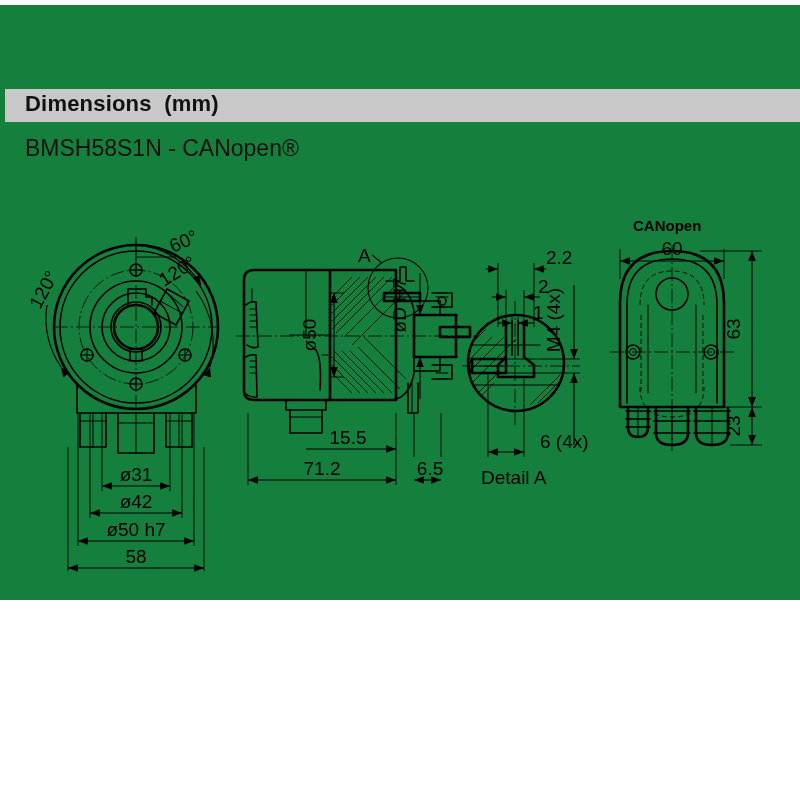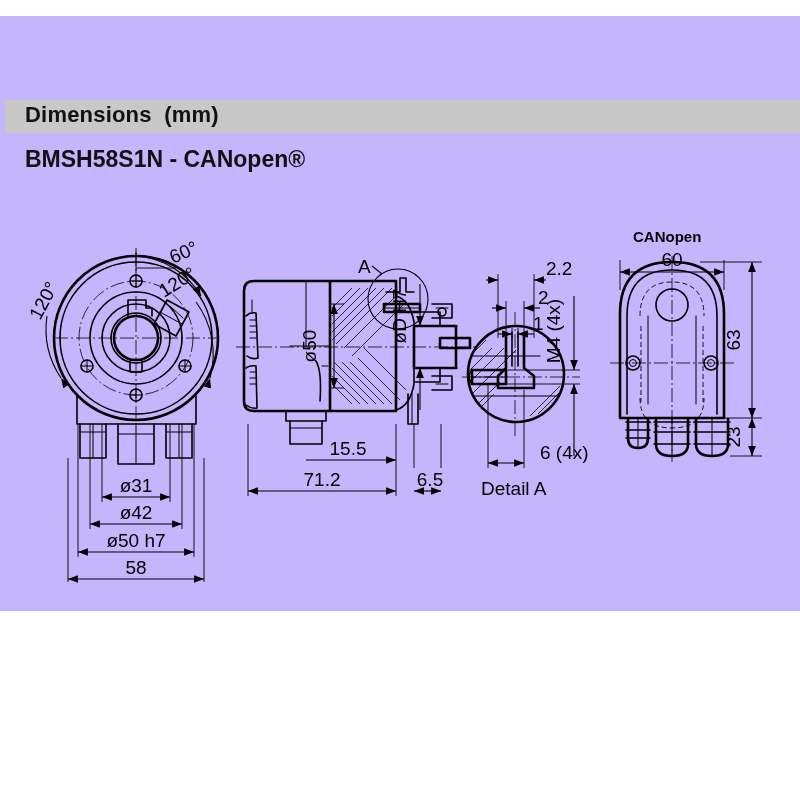--- a/index.html
+++ b/index.html
@@ -1,34 +1,34 @@
 <!DOCTYPE html>
 <html><head>
 <meta charset="utf-8">
 <style>
   html,body{margin:0;padding:0;}
   body{
     width:800px;height:800px;background:#ffffff;
     font-family:"Liberation Sans", sans-serif;
     overflow:hidden;position:relative;
   }
-  #page{position:absolute;left:0;top:16px;width:800px;height:595px;background:#c4b5fd;}
+  #page{position:absolute;left:0;top:5px;width:800px;height:595px;background:#15803d;}
 
   .hdr-bar{
     position:absolute;left:5px;top:84px;width:795px;height:33px;
     background:#c8c8c8;
   }
   .hdr-title{
     position:absolute;left:25px;top:86px;
     font-size:22px;font-weight:bold;color:#111;letter-spacing:.2px;
     white-space:pre;
   }
   .sub-title{
     position:absolute;left:25px;top:130px;
-    font-size:23px;font-weight:bold;color:#111;
+    font-size:23px;font-weight:normal;color:#111;
     white-space:pre;
   }
   svg.draw{position:absolute;left:0;top:0;width:800px;height:800px;}
   text{font-family:"Liberation Sans", sans-serif;fill:#000;}
   .dimtxt{font-size:19px;}
   .lbl-bold{font-size:15px;font-weight:bold;}
   .ln{fill:none;stroke:#000;stroke-width:1.6;stroke-linecap:round;stroke-linejoin:round;}
   .ln-t{fill:none;stroke:#000;stroke-width:1;stroke-linecap:round;}
   .ln-h{fill:none;stroke:#000;stroke-width:2.6;stroke-linejoin:round;}
   .dim{fill:none;stroke:#000;stroke-width:1.1;}

